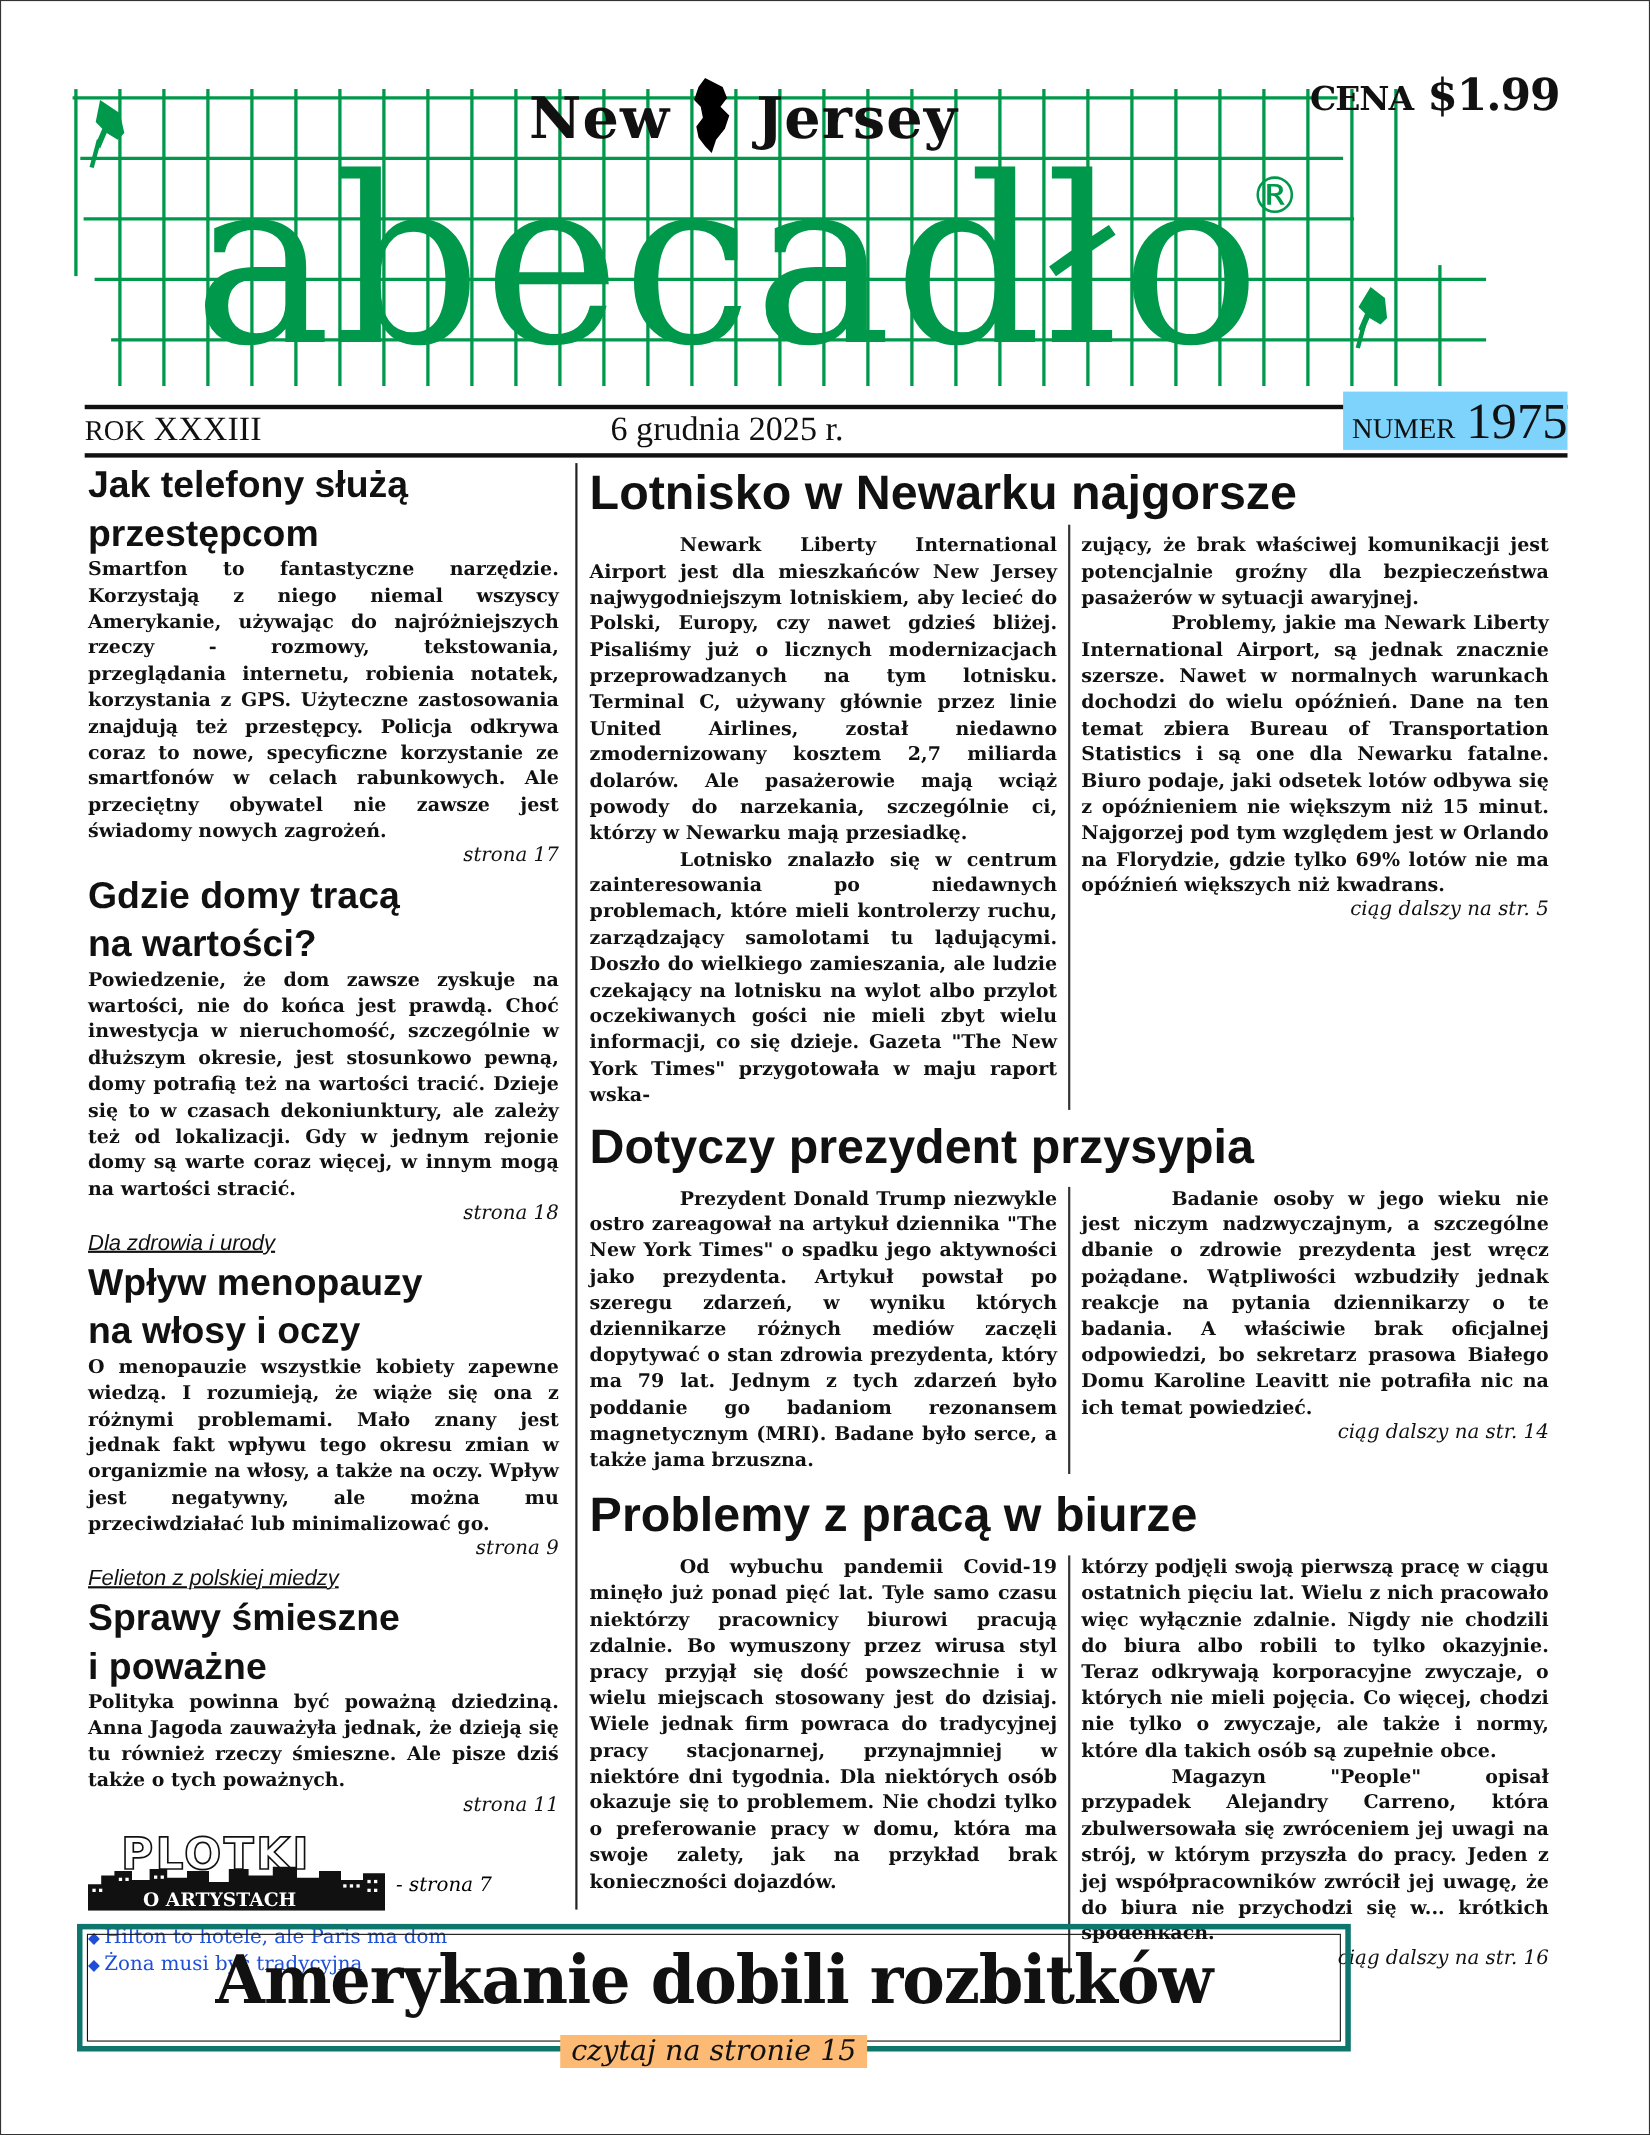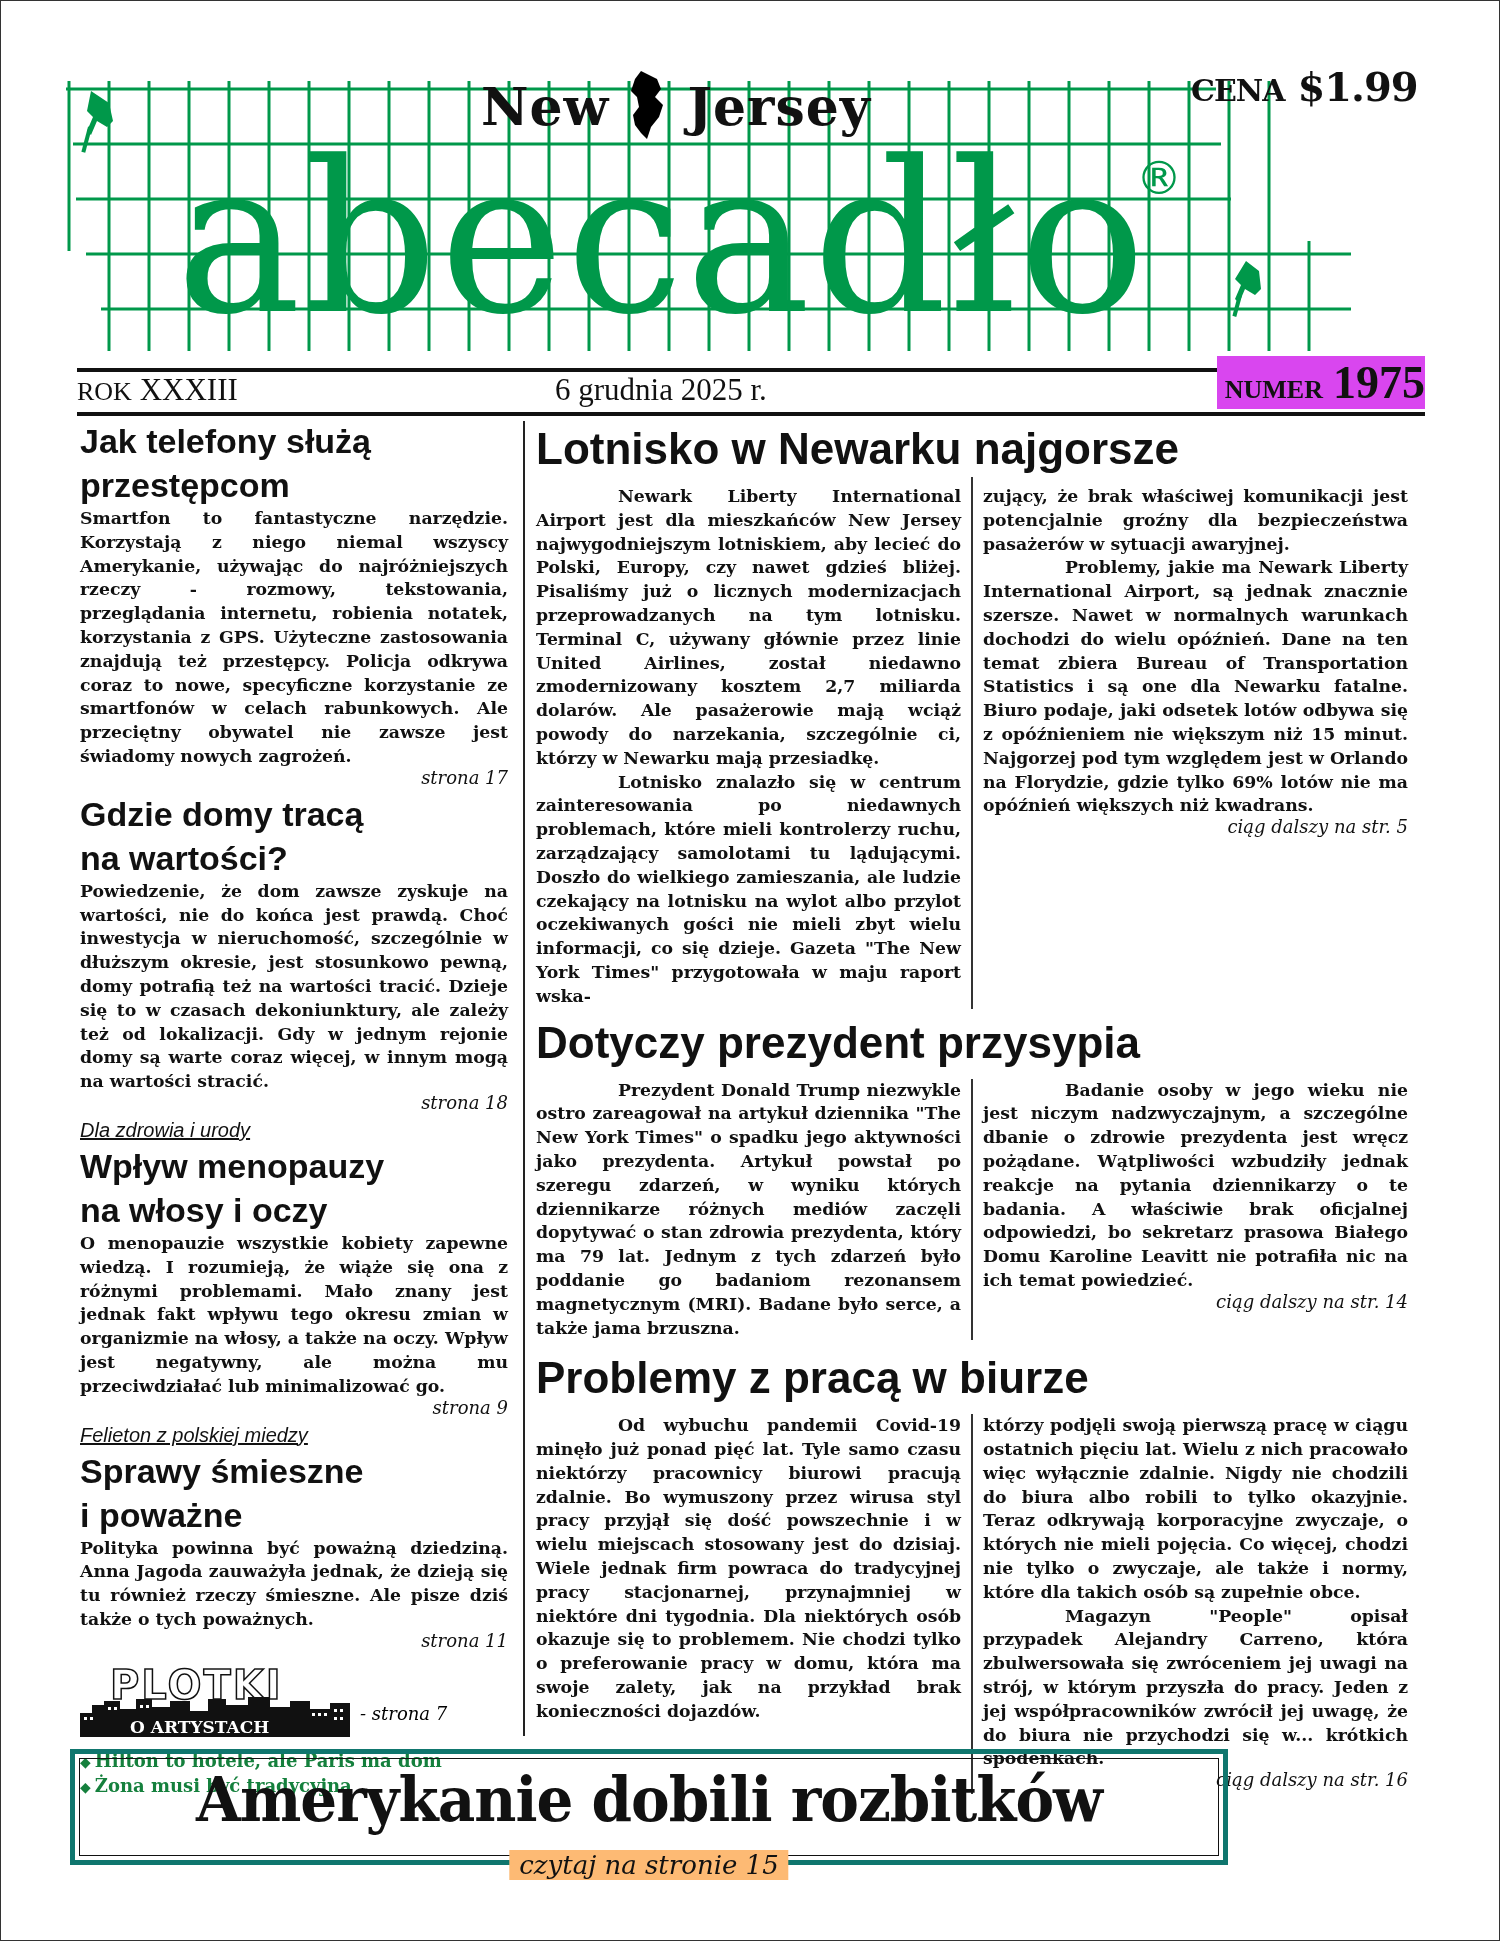--- a/index.html
+++ b/index.html
@@ -13,35 +13,35 @@
   .nj-title .state { display:inline-block; width:42px; height:68px; vertical-align:-14px; margin:0 18px; }
   .price { position:absolute; left:1130px; top:12px; font-family:"DejaVu Serif", serif; font-weight:bold; font-size:40px; color:#111; white-space:nowrap; letter-spacing:-1px; }
   .price .sc { font-size:30px; }
   .logo-word { position:absolute; left:115px; top:88px; font-family:"DejaVu Serif", serif; font-size:210px; line-height:200px; color:#00984a; letter-spacing:2px; white-space:nowrap; }
   .reg { position:absolute; left:1075px; top:100px; font-family:"DejaVu Sans", sans-serif; font-size:46px; color:#00984a; }
 
   
   .infobar { position:absolute; left:76px; top:367px; width:1348px; height:40px; border-top:4px solid #111; border-bottom:4px solid #111; font-family:"Liberation Serif", serif; font-size:31px; color:#111; }
   .infobar .rok { position:absolute; left:0; top:0; }
   .infobar .date { position:absolute; left:478px; top:0; }
-  .infobar .num { position:absolute; right:0; top:-16px; font-size:40px; background:#d946ef; padding-left:8px;font-weight:bold; }
+  .infobar .num { position:absolute; right:0; top:-16px; font-size:40px; background:#7dd3fc; padding-left:8px; }
   .sc2 { font-size:26px; }
   .numbig { font-size:46px; }
 
   
   .left { position:absolute; left:79px; top:418px; width:428px; }
   .hd-sans { font-family:"Liberation Sans", sans-serif; font-weight:bold; color:#111; }
   .left h2 { font-size:34px; line-height:44px; margin:0; }
   .body { font-family:"DejaVu Serif", serif; font-size:17.3px; line-height:23.8px; color:#111; text-align:justify; margin:0;font-weight:bold; }
   .ref { font-family:"DejaVu Serif", serif; font-style:italic; font-size:18px; color:#111; text-align:right; margin:-2px 0 4px 0; }
   .kicker { font-family:"Liberation Sans", sans-serif; font-style:italic; font-size:20px; color:#111; text-decoration:underline; margin:6px 0 2px 0; }
   .plotki { position:relative; height:80px; margin-top:14px; }
   .plotki-logo { position:absolute; left:0; top:0; width:270px; height:72px; }
   .plotki-ref { position:absolute; left:280px; top:38px; font-family:"DejaVu Serif", serif; font-style:italic; font-size:18px; }
-  .bullets { list-style:none; margin:4px 0 0 0; padding:0; font-family:"DejaVu Serif", serif; font-size:18px; line-height:24px; color:#15803d;font-weight:bold; }
+  .bullets { list-style:none; margin:4px 0 0 0; padding:0; font-family:"DejaVu Serif", serif; font-size:18px; line-height:24px; color:#1d4ed8; }
   .bullets li .dia { font-size:14px; margin-right:4px; }
 
   
   .vdiv { position:absolute; left:522px; top:420px; width:2px; height:1315px; background:#222; }
 
   
   .right { position:absolute; left:535px; top:420px; width:890px; }
   .story h1 { font-size:44px; line-height:56px; margin:0 0 8px 0; white-space:nowrap; }
   .cols { display:flex; position:relative; }
   .col { width:425px; }

